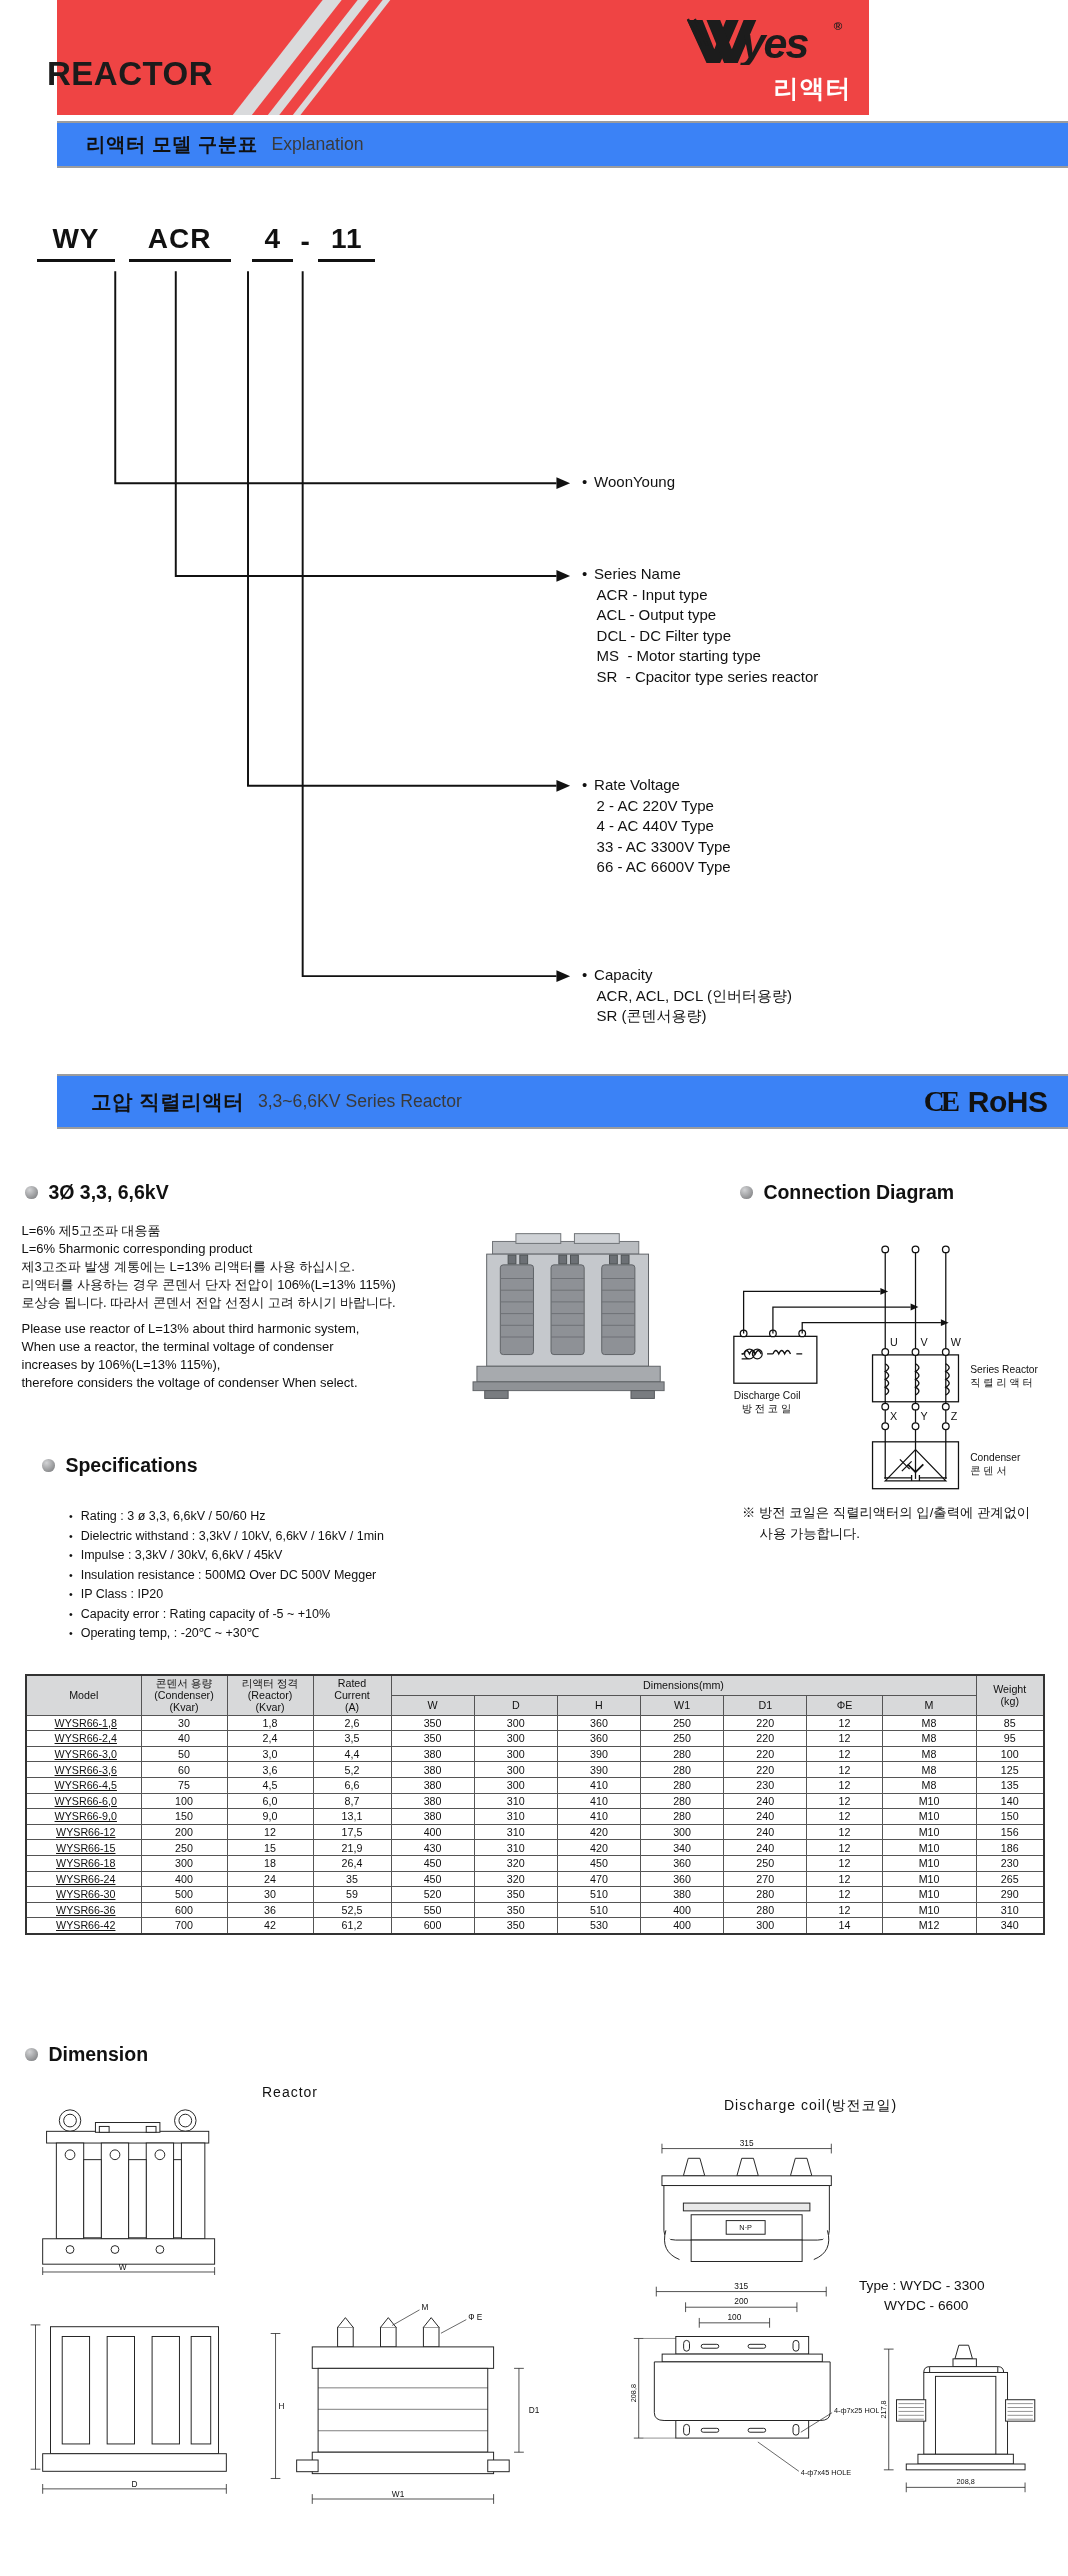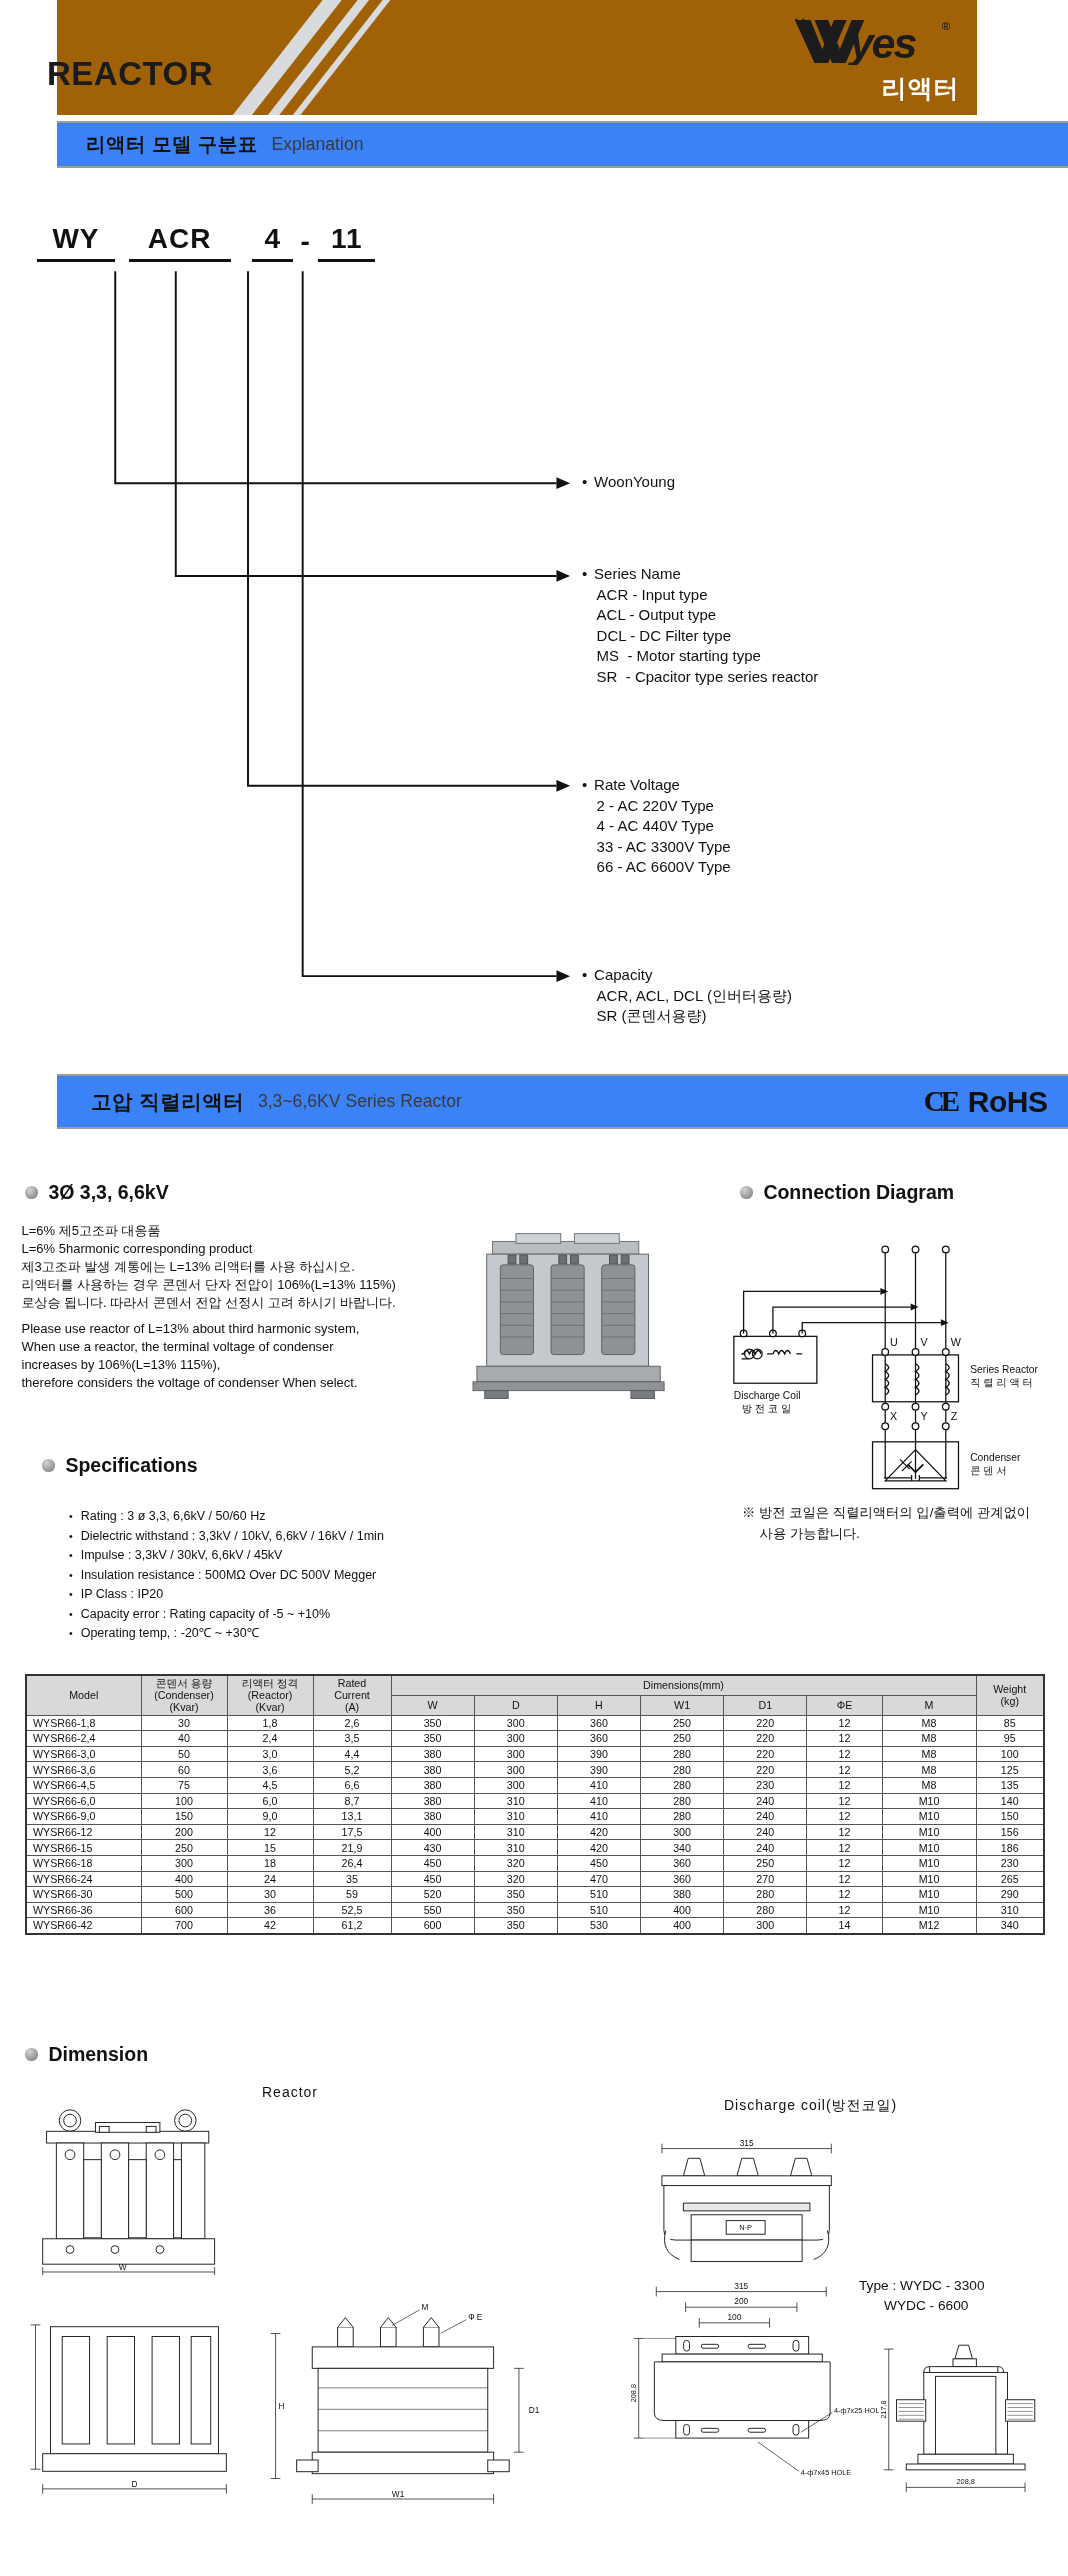--- a/index.html
+++ b/index.html
@@ -10,22 +10,22 @@
     background: #ffffff;
     font-family: "Liberation Sans", sans-serif;
     color: #111;
     position: relative;
     overflow: hidden;
   }
 
   
   .banner {
     position: absolute;
-    left: 57px; top: 0; width: 920px; height: 115px;
-    background: #a16207;
+    left: 57px; top: 0; width: 812px; height: 115px;
+    background: #ef4444;
     overflow: hidden;
   }
   .banner .stripe {
     position:absolute; height: 976px; width: 12.7px;
     background: #d9dadc; transform: rotate(38deg);
     transform-origin: top left;
   }
   .banner .stripe.s1 { left: 586px; top:-410px; width: 14.6px; }
   .banner .stripe.s2 { left: 621px; top:-410px; width: 8.8px; }
   .banner .stripe.s3 { left: 646px; top:-410px; width: 5.9px; }
@@ -135,21 +135,21 @@
     position:absolute; left: 25px; top: 1674px;
     width: 1020px; border-collapse: collapse;
     font-size: 10.7px; font-family:"Liberation Sans", sans-serif;
   }
   #spec-table th, #spec-table td {
     border: 1px solid #555; text-align:center; padding: 1px 2px;
     line-height: 12.2px;
   }
   #spec-table thead th { background:#d8d9da; font-weight: normal; font-size: 10.7px; }
   #spec-table tbody td { height: 15.6px; background:#fff; }
-  #spec-table tbody td.model { text-align:left; padding-left:6px; }
+  #spec-table tbody td.model { text-align:center; padding-left:6px;text-decoration:underline; }
   #spec-table { border: 2px solid #333; }
 
   
   .dimcap {
     position:absolute; font-size: 14px; color:#111; letter-spacing:1px;
   }
   #cap-reactor { left: 262px; top: 2084px; }
   #cap-discharge { left: 724px; top: 2097px; font-size: 14px; }
   #type-label {
     position:absolute; left: 859px; top: 2276px;

